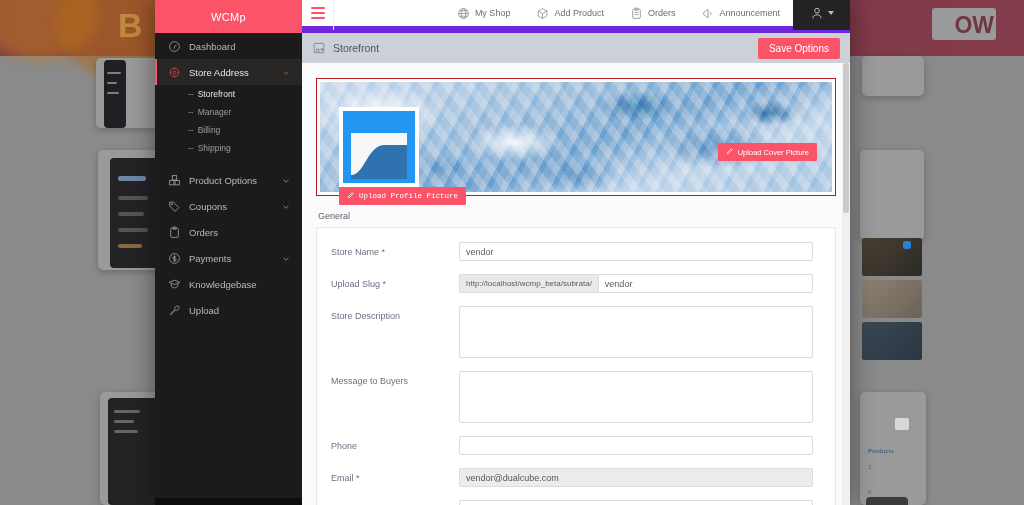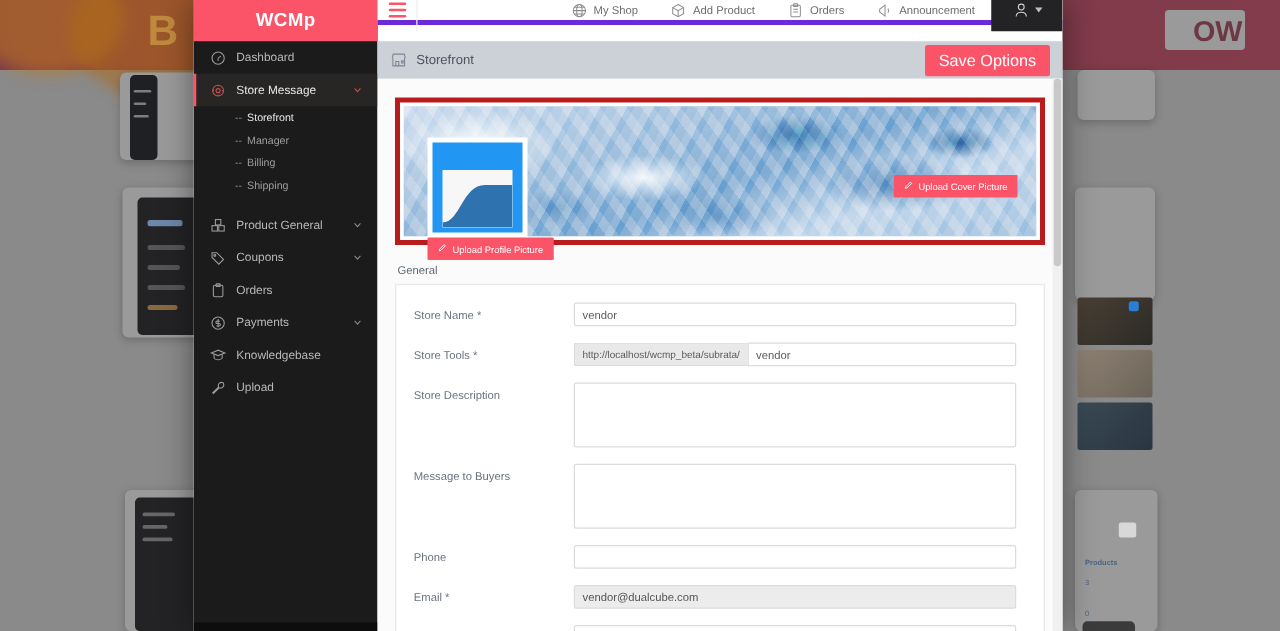--- a/index.html
+++ b/index.html
@@ -54,21 +54,21 @@
   }
 
   
   #sidebar {
     position:absolute; left:0; top:0; width:147px; height:505px;
     background:#1b1b1b;
   }
   #brand {
     height:33px; background:#fb5468; color:#fff;
     display:flex; align-items:center; justify-content:center;
-    font-size:15px; font-weight:bold; letter-spacing:.3px;
+    font-size:11px; font-weight:normal; letter-spacing:.3px;
   }
   .nav-item {
     height:26px; display:flex; align-items:center;
     padding-left:12px; color:#b9b9b9; font-size:9.5px;
     position:relative; cursor:pointer;
   }
   .nav-item.active { background:#282624; color:#e6e6e6; }
   .nav-item.active::before{
     content:""; position:absolute; left:0; top:0; bottom:0; width:2px; background:#fb5468;
   }
@@ -86,22 +86,22 @@
   .nav-item.active .nav-chev { color:#c0504e; }
   .sub-item {
     height:18px; display:flex; align-items:center;
     padding-left:33px; color:#9e9e9e; font-size:8.5px; cursor:pointer;
   }
   .sub-item.current { color:#e9e9e9; }
   .sub-dash { margin-right:4px; color:#8c8c8c; }
 
   
   #topbar {
-    position:absolute; left:147px; top:0; right:0; height:20px;
-    background:#fff; border-bottom:4px solid #6d28d9;
+    position:absolute; left:147px; top:0; right:0; height:33px;
+    background:#fff; border-bottom:7px solid #6d28d9;
     display:flex; align-items:center;
   }
   #hamburger {
     width:32px; height:33px; display:flex; flex-direction:column;
     align-items:center; justify-content:center; gap:3px; cursor:pointer;
     border-right:1px solid #eee;
   }
   #hamburger span { display:block; width:14px; height:2px; background:#fb5468; border-radius:1px; }
   #topnav { display:flex; align-items:center; margin-left:auto; height:33px; }
   .top-link {
@@ -122,32 +122,32 @@
   
   #page-head {
     position:absolute; left:147px; top:33px; right:0; height:30px;
     background:#ccd1d8; display:flex; align-items:center; padding:0 10px;
   }
   #page-head .ph-ico { width:14px; height:14px; color:#7c8593; margin-right:7px; }
   #page-head .ph-ico svg { width:14px;height:14px;display:block; }
   #page-title { font-size:10.5px; color:#4e5561; }
   #save-btn {
     margin-left:auto; background:#fb5468; color:#fff;
-    font-size:13px; padding:5px 11px; border:none; border-radius:2px; cursor:pointer;
+    font-size:10px; padding:5px 11px; border:none; border-radius:2px; cursor:pointer;
   }
 
   
   #content {
     position:absolute; left:147px; top:63px; right:0; bottom:0;
     background:#fbfbfb; overflow:hidden; padding:15px 14px 0 14px;
   }
 
   #cover-wrap {
     position:relative; height:118px; background:#fff;
-    border:4px solid #b91c1c; padding:3px;
+    border:1px solid #b91c1c; padding:3px;
   }
   #cover-img {
     position:relative; width:100%; height:100%; overflow:hidden;
     background:
       radial-gradient(ellipse 90px 40px at 12% 30%, rgba(255,255,255,.95), rgba(255,255,255,0) 70%),
       radial-gradient(ellipse 70px 26px at 38% 55%, rgba(255,255,255,.9), rgba(255,255,255,0) 70%),
       radial-gradient(ellipse 55px 22px at 62% 22%, rgba(41,98,155,.75), rgba(41,98,155,0) 70%),
       radial-gradient(ellipse 80px 30px at 78% 60%, rgba(55,110,168,.7), rgba(55,110,168,0) 72%),
       radial-gradient(ellipse 40px 18px at 88% 28%, rgba(30,85,145,.8), rgba(30,85,145,0) 70%),
       radial-gradient(ellipse 60px 24px at 50% 85%, rgba(60,115,175,.55), rgba(60,115,175,0) 72%),
@@ -178,21 +178,21 @@
     clip-path: path("M0 34 C 14 34, 16 4, 34 4 L 56 4 L 56 38 L 0 38 Z");
   }
   .upload-btn {
     position:absolute; background:#fb5468; color:#fff;
     font-size:7.5px; padding:4px 8px; border:none; border-radius:1px;
     display:flex; align-items:center; gap:4px; cursor:pointer; z-index:4;
     white-space:nowrap;
   }
   .upload-btn svg { width:8px; height:8px; }
   #upload-cover-btn { right:18px; bottom:34px; }
-  #upload-profile-btn { left:22px; top:108px; }
+  #upload-profile-btn { left:22px; top:108px;font-family:Liberation Mono, monospace; }
 
   #section-label {
     margin-top:15px; font-size:9px; color:#5d6471; padding-left:2px;
   }
   #form-card {
     margin-top:6px; background:#fff; border:1px solid #e7e7e7;
     padding:14px 22px 20px 14px;
   }
   .form-row { display:flex; align-items:flex-start; margin-bottom:13px; }
   .form-label {
@@ -294,21 +294,21 @@
     </div>
 
     <div class="nav-item active">
       <span class="nav-ico">
         <svg viewBox="0 0 24 24" fill="none" stroke="currentColor" stroke-width="1.6">
           <circle cx="12" cy="12" r="8"></circle>
             <circle cx="12" cy="12" r="3"></circle>
           <path d="M12 4v2M12 18v2M4 12h2M18 12h2"></path>
         </svg>
       </span>
-      <span>Store Message</span>
+      <span>Store Address</span>
       <span class="nav-chev">
         <svg viewBox="0 0 24 24" fill="none" stroke="currentColor" stroke-width="2.6">
             <path d="M5 8l7 8 7-8"></path>
           </svg>
       </span>
     </div>
 
     <div class="sub-item current">
       <span class="sub-dash">--</span>
       <span>Storefront</span>
@@ -329,21 +329,21 @@
     <div style="height:10px"></div>
 
     <div class="nav-item">
       <span class="nav-ico">
         <svg viewBox="0 0 24 24" fill="none" stroke="currentColor" stroke-width="1.6">
           <rect x="3" y="12" width="8" height="8"></rect>
             <rect x="13" y="12" width="8" height="8"></rect>
             <rect x="8" y="3" width="8" height="8"></rect>
         </svg>
       </span>
-      <span>Product General</span>
+      <span>Product Options</span>
       <span class="nav-chev">
         <svg viewBox="0 0 24 24" fill="none" stroke="currentColor" stroke-width="2.6">
             <path d="M5 8l7 8 7-8"></path>
           </svg>
       </span>
     </div>
 
     <div class="nav-item">
       <span class="nav-ico">
         <svg viewBox="0 0 24 24" fill="none" stroke="currentColor" stroke-width="1.6">
@@ -512,21 +512,21 @@
     <div id="form-card">
 
       <div class="form-row">
         <div class="form-label">Store Name *</div>
         <div class="fld">
           <span>vendor</span>
         </div>
       </div>
 
       <div class="form-row">
-        <div class="form-label">Store Tools *</div>
+        <div class="form-label">Upload Slug *</div>
         <div class="slug-group">
           <div class="slug-prefix">http://localhost/wcmp_beta/subrata/</div>
           <div class="slug-input">
             <span>vendor</span>
           </div>
         </div>
       </div>
 
       <div class="form-row">
         <div class="form-label">Store Description</div>

